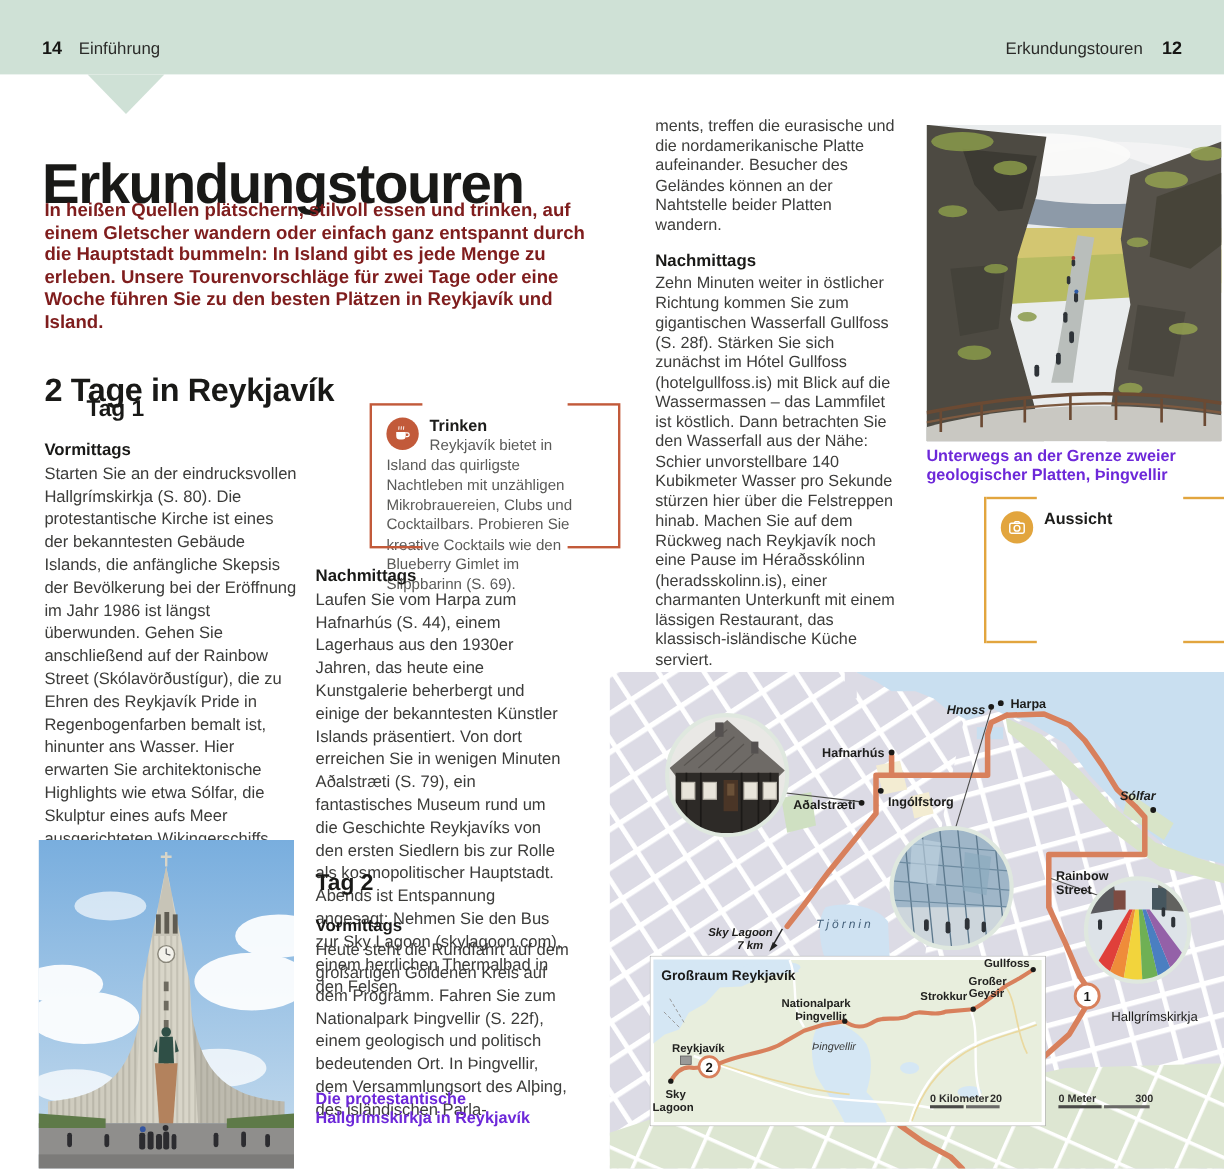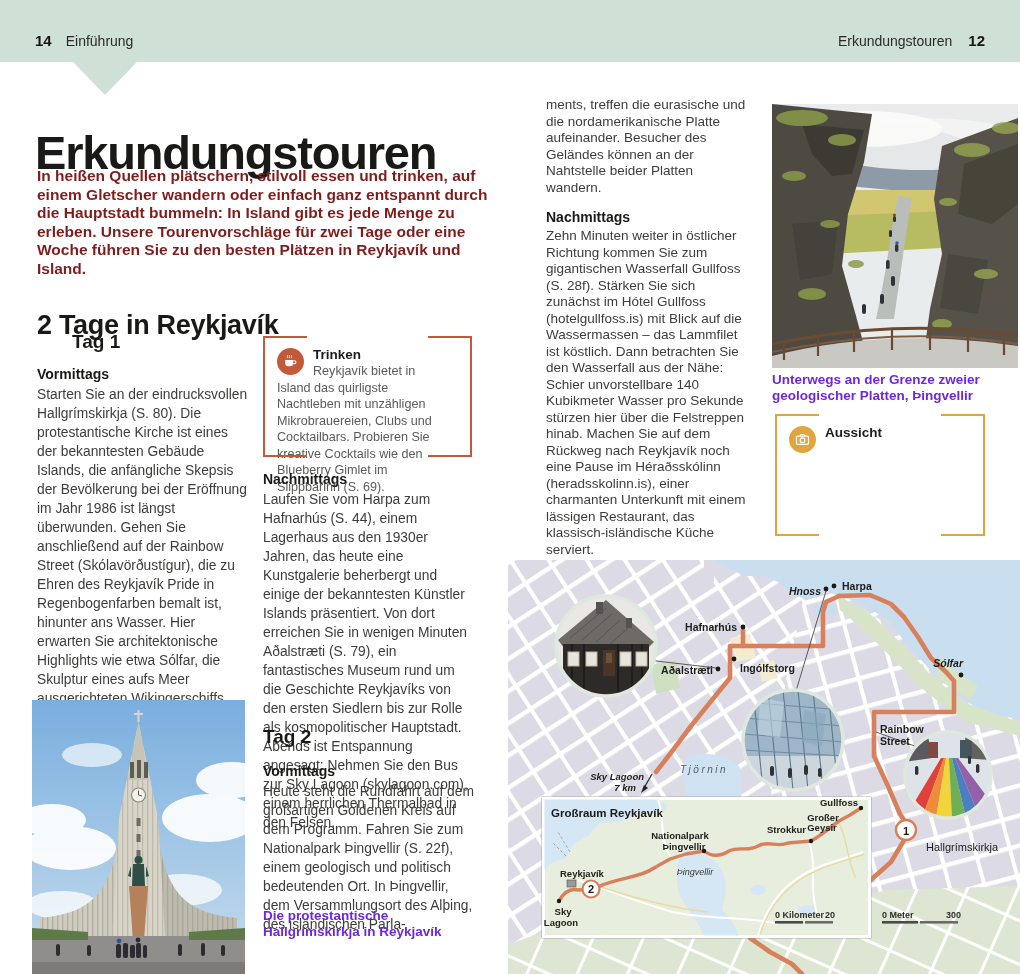--- a/index.html
+++ b/index.html
@@ -3,36 +3,36 @@
 <meta charset="utf-8">
 <style>
   html,body{margin:0;padding:0;}
   body{
     width:1020px;height:974px;position:relative;background:#ffffff;
     font-family:"Liberation Sans", sans-serif;color:#3c3c3a;overflow:hidden;
   }
   .abs{position:absolute;}
   
   .topbar{left:0;top:0;width:1020px;height:62px;background:#cfe1d6;}
-  .topbar-left{left:35px;top:32px;font-size:14px;color:#2a2a28;display:flex;gap:14px;align-items:center;}
+  .topbar-left{left:35px;top:32px;font-size:14px;color:#2a2a28;display:flex;gap:14px;align-items:flex-start;}
   .topbar-right{right:35px;top:32px;font-size:14px;color:#2a2a28;display:flex;gap:16px;align-items:baseline;}
   .pagenum{font-weight:700;font-size:15px;color:#161614;}
   .notch{left:73px;top:62px;width:0;height:0;border-left:32px solid transparent;border-right:32px solid transparent;border-top:33px solid #cfe1d6;}
   
   .main-title{left:35px;top:98px;font-size:47px;font-weight:800;letter-spacing:-1.2px;color:#191917;line-height:1;}
   .intro{left:37px;top:167px;width:458px;font-size:15.5px;font-weight:700;line-height:18.5px;color:#7f1d1d;}
   .h2{left:37px;top:288px;font-size:27px;font-weight:700;color:#191917;letter-spacing:-.3px;}
   .h3{font-size:19px;font-weight:700;color:#191917;margin:0;}
   .h4{font-size:14px;font-weight:700;color:#191917;margin:0 0 3px 0;}
   p.body{font-size:13.8px;line-height:19px;margin:0;color:#3c3c3a;}
   .rcol p.body{font-size:13.5px;line-height:16.5px;}
   .indent{text-indent:13px;}
   .caption{font-size:13.5px;font-weight:700;line-height:16px;color:#6d28d9;}
   
-  .tipbox{border-left:2px solid var(--acc);border-right:2px solid var(--acc);padding:11px 26px 0 12px;box-sizing:border-box;}
+  .tipbox{border-left:2px solid var(--acc);border-right:2px solid var(--acc);padding:11px 26px 0 12px;box-sizing:border-box;margin-left:45px;}
   .tipbox i{position:absolute;width:42px;height:2px;background:var(--acc);}
   .tipbox i.tl{top:0;left:0}.tipbox i.tr{top:0;right:0}.tipbox i.bl{bottom:0;left:0}.tipbox i.br{bottom:0;right:0}
   .tip-icon{float:left;width:27px;height:27px;border-radius:50%;background:var(--acc);margin:1px 9px 2px 0;display:flex;align-items:center;justify-content:center;}
   .tip-icon svg{width:17px;height:17px;}
   .tip-head{font-size:13.5px;font-weight:700;color:#1c1c1a;line-height:16px;}
   .tip-text{font-size:12.6px;line-height:16.5px;color:#5a5a58;}
   
   .photo{overflow:hidden;}
   .photo svg{display:block;}
   .map-wrap svg{display:block;}

